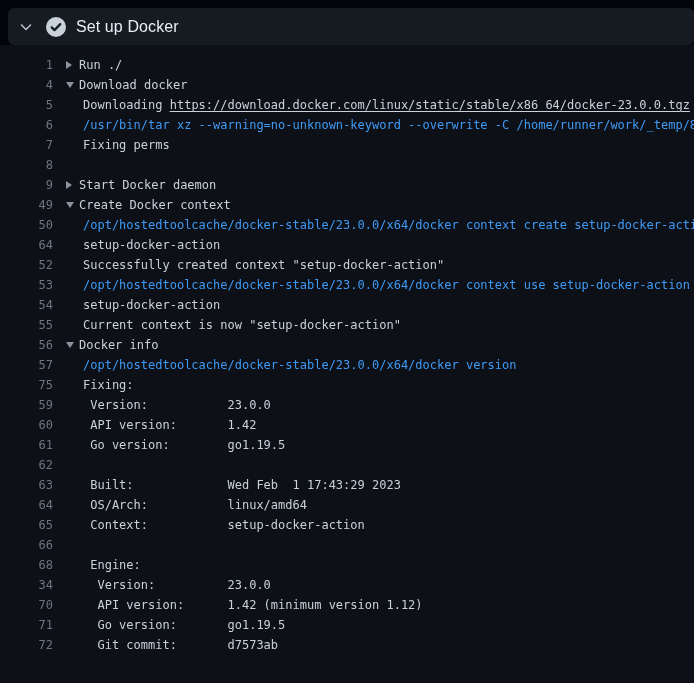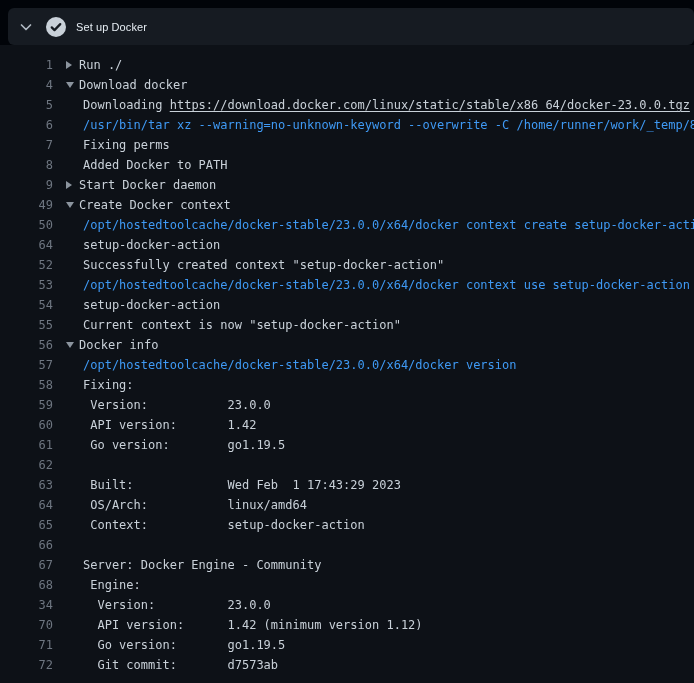--- a/index.html
+++ b/index.html
@@ -14,21 +14,21 @@
     position:absolute; top:8px; left:8px; right:0; height:37px;
     background:var(--header-bg,#161b22);
     border-radius:6px;
     display:flex; align-items:center;
     cursor:pointer;
   }
   .chevron { margin-left:10px; width:16px; height:16px; display:flex; align-items:center; justify-content:center; }
   .check { margin-left:12px; width:20px; height:20px; display:flex; align-items:center; justify-content:center; }
   .step-title {
     margin-left:10px;
-    font-size:11px; font-weight:400;
+    font-size:16px; font-weight:400;
     color:var(--title,#e6edf3);
     letter-spacing:.1px;
   }
   .log {
     position:absolute; top:45px; left:0; right:0; bottom:0;
     background:var(--log-bg,#0d1117);
     padding-top:10px;
     font-family:"DejaVu Sans Mono", monospace;
     font-size:12px;
     overflow:hidden;
@@ -65,39 +65,38 @@
   </span>
   <span class="step-title">Set up Docker</span>
 </div>
 
 <div class="log">
     <div class="row"><span class="num">1</span><span class="content group"><span class="arrow closed"></span><span class="seg-plain">Run ./</span></span></div>
     <div class="row"><span class="num">4</span><span class="content group"><span class="arrow open"></span><span class="seg-plain">Download docker</span></span></div>
     <div class="row"><span class="num">5</span><span class="content child"><span class="seg-plain">Downloading </span><span class="seg-link">https://download.docker.com/linux/static/stable/x86_64/docker-23.0.0.tgz</span></span></div>
     <div class="row"><span class="num">6</span><span class="content child"><span class="seg-command">/usr/bin/tar xz --warning=no-unknown-keyword --overwrite -C /home/runner/work/_temp/8c91</span></span></div>
     <div class="row"><span class="num">7</span><span class="content child"><span class="seg-plain">Fixing perms</span></span></div>
-    <div class="row"><span class="num">8</span><span class="content child"><span class="seg-plain">Added Docker to PATH</span></span></div>
+    <div class="row"><span class="num">8</span></div>
     <div class="row"><span class="num">9</span><span class="content group"><span class="arrow closed"></span><span class="seg-plain">Start Docker daemon</span></span></div>
     <div class="row"><span class="num">49</span><span class="content group"><span class="arrow open"></span><span class="seg-plain">Create Docker context</span></span></div>
     <div class="row"><span class="num">50</span><span class="content child"><span class="seg-command">/opt/hostedtoolcache/docker-stable/23.0.0/x64/docker context create setup-docker-action</span></span></div>
     <div class="row"><span class="num">64</span><span class="content child"><span class="seg-plain">setup-docker-action</span></span></div>
     <div class="row"><span class="num">52</span><span class="content child"><span class="seg-plain">Successfully created context "setup-docker-action"</span></span></div>
     <div class="row"><span class="num">53</span><span class="content child"><span class="seg-command">/opt/hostedtoolcache/docker-stable/23.0.0/x64/docker context use setup-docker-action</span></span></div>
     <div class="row"><span class="num">54</span><span class="content child"><span class="seg-plain">setup-docker-action</span></span></div>
     <div class="row"><span class="num">55</span><span class="content child"><span class="seg-plain">Current context is now "setup-docker-action"</span></span></div>
     <div class="row"><span class="num">56</span><span class="content group"><span class="arrow open"></span><span class="seg-plain">Docker info</span></span></div>
     <div class="row"><span class="num">57</span><span class="content child"><span class="seg-command">/opt/hostedtoolcache/docker-stable/23.0.0/x64/docker version</span></span></div>
-    <div class="row"><span class="num">58</span><span class="content child"><span class="seg-plain">Fixing:</span></span></div>
+    <div class="row"><span class="num">75</span><span class="content child"><span class="seg-plain">Fixing:</span></span></div>
     <div class="row"><span class="num">59</span><span class="content child"><span class="seg-plain"> Version:           23.0.0</span></span></div>
     <div class="row"><span class="num">60</span><span class="content child"><span class="seg-plain"> API version:       1.42</span></span></div>
     <div class="row"><span class="num">61</span><span class="content child"><span class="seg-plain"> Go version:        go1.19.5</span></span></div>
     <div class="row"><span class="num">62</span></div>
     <div class="row"><span class="num">63</span><span class="content child"><span class="seg-plain"> Built:             Wed Feb  1 17:43:29 2023</span></span></div>
     <div class="row"><span class="num">64</span><span class="content child"><span class="seg-plain"> OS/Arch:           linux/amd64</span></span></div>
     <div class="row"><span class="num">65</span><span class="content child"><span class="seg-plain"> Context:           setup-docker-action</span></span></div>
     <div class="row"><span class="num">66</span><span class="content child"></span></div>
-    <div class="row"><span class="num">67</span><span class="content child"><span class="seg-plain">Server: Docker Engine - Community</span></span></div>
     <div class="row"><span class="num">68</span><span class="content child"><span class="seg-plain"> Engine:</span></span></div>
     <div class="row"><span class="num">34</span><span class="content child"><span class="seg-plain">  Version:          23.0.0</span></span></div>
     <div class="row"><span class="num">70</span><span class="content child"><span class="seg-plain">  API version:      1.42 (minimum version 1.12)</span></span></div>
     <div class="row"><span class="num">71</span><span class="content child"><span class="seg-plain">  Go version:       go1.19.5</span></span></div>
     <div class="row"><span class="num">72</span><span class="content child"><span class="seg-plain">  Git commit:       d7573ab</span></span></div>
   </div>
 
 </body></html>

